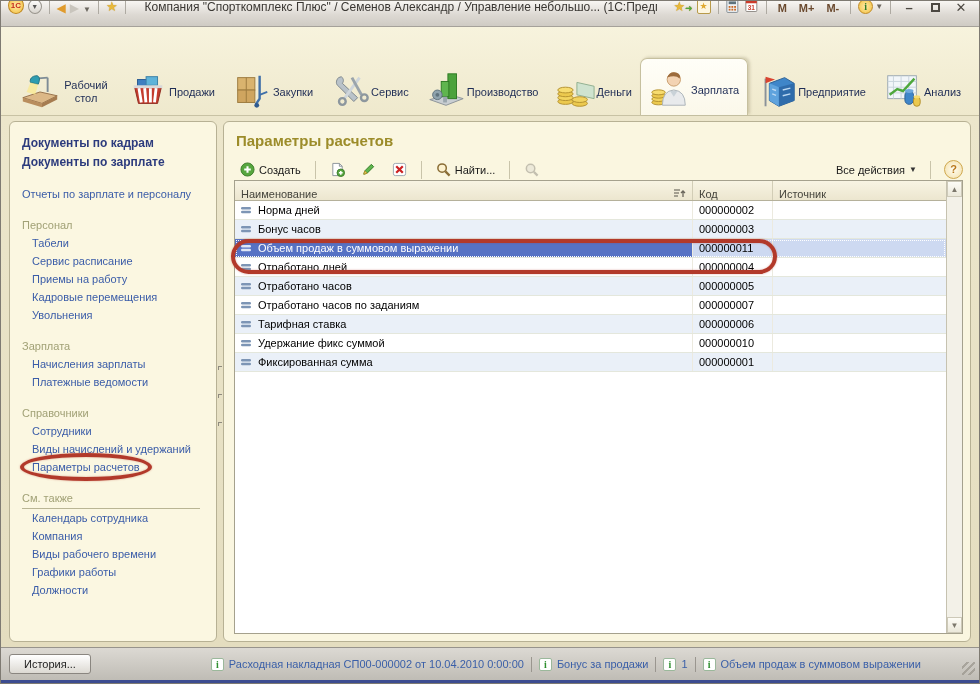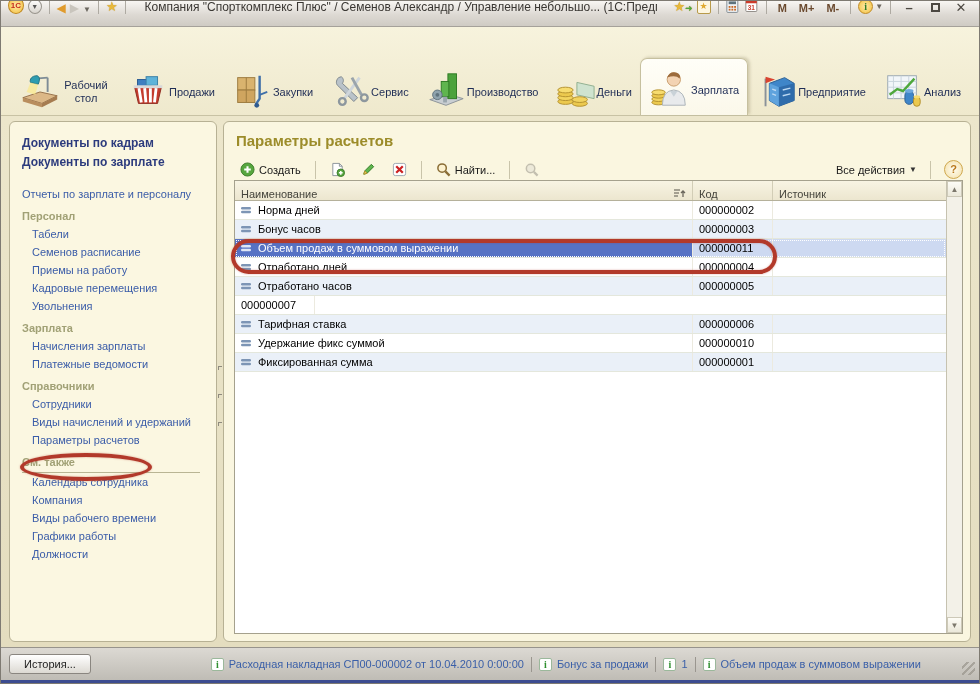--- a/index.html
+++ b/index.html
@@ -33,21 +33,21 @@
 .tab-icon svg{width:42px;height:42px;display:block}
 .tab-label{color:#1e2c55;text-align:center;line-height:1.15;margin-top:2px;white-space:normal}
 .tab.active{background:linear-gradient(#fffef8,#fbf8ea);border:1px solid #c6c09f;border-bottom:none;padding-top:9px;padding-bottom:5px;box-shadow:2px -1px 3px rgba(110,100,60,.25)}
 .tab:nth-child(1) .tab-label{width:50px}
 
 
 .workspace{position:absolute;top:115px;bottom:36px;left:0;right:0;background:linear-gradient(#ece6cb,#e4ddbf)}
 .sidebar{position:absolute;left:8px;top:5px;width:208px;bottom:5px;background:#fbf7e1;border:1px solid #b7b194;border-radius:6px;padding:12px 6px 8px 12px;overflow:hidden}
 .sb-bold{font-size:12px;font-weight:bold;color:#2c3b7d;line-height:19px;cursor:pointer}
 .sb-link{color:#3a5ca8;line-height:18px;margin-top:13px;cursor:pointer}
-.sb-group-title{color:#a1a176;font-weight:bold;line-height:18px;margin-top:4px}
+.sb-group-title{color:#a1a176;font-weight:normal;line-height:18px;margin-top:13px}
 .sb-group-title.ruled{border-bottom:1px solid #b9b594;margin-right:10px;padding-bottom:1px}
 .sb-item{color:#3a5ca8;line-height:18px;margin-left:10px;cursor:pointer}
 .splitter-dots{position:absolute;left:217px;top:250px;width:4px;height:60px;display:flex;flex-direction:column;justify-content:space-between}
 .splitter-dots i{display:block;width:4px;height:4px;border-left:1px solid #8f8b7e;border-top:1px solid #8f8b7e}
 
 .main{position:absolute;left:222px;top:5px;right:8px;bottom:5px;background:#faf6e0;border:1px solid #b7b194;border-radius:6px;padding:8px 7px 7px 10px;display:flex;flex-direction:column}
 .form-title{font-size:15px;font-weight:bold;color:#9c8c2a;margin:2px 0 10px 2px}
 .toolbar{display:flex;align-items:center;gap:4px;margin-bottom:0}
 .tbtn{display:flex;align-items:center;gap:4px;padding:2px 5px;border:1px solid transparent;border-radius:3px;cursor:pointer;color:#1a1a1a}
 .tbtn svg{width:15px;height:15px;display:block}
@@ -301,21 +301,21 @@
       </div>
   </div>
 
   <div class="workspace">
     <div class="sidebar">
         <div class="sb-bold"><span>Документы по кадрам</span></div>
         <div class="sb-bold"><span>Документы по зарплате</span></div>
         <div class="sb-link"><span>Отчеты по зарплате и персоналу</span></div>
         <div class="sb-group-title"><span>Персонал</span></div>
         <div class="sb-item"><span>Табели</span></div>
-        <div class="sb-item"><span>Семенов расписание</span></div>
+        <div class="sb-item"><span>Сервис расписание</span></div>
         <div class="sb-item"><span>Приемы на работу</span></div>
         <div class="sb-item"><span>Кадровые перемещения</span></div>
         <div class="sb-item"><span>Увольнения</span></div>
         <div class="sb-group-title"><span>Зарплата</span></div>
         <div class="sb-item"><span>Начисления зарплаты</span></div>
         <div class="sb-item"><span>Платежные ведомости</span></div>
         <div class="sb-group-title"><span>Справочники</span></div>
         <div class="sb-item"><span>Сотрудники</span></div>
         <div class="sb-item"><span>Виды начислений и удержаний</span></div>
         <div class="sb-item"><span>Параметры расчетов</span></div>
@@ -468,20 +468,29 @@
                       <rect x="1" y="2" width="10" height="2.4" rx="1.2" fill="currentColor"></rect>
                       <rect x="1" y="5.8" width="10" height="2.4" rx="1.2" fill="currentColor"></rect>
                     </svg>
                   </span>
                   <span class="nm">Отработано часов</span>
                 </div>
                 <div class="cell cell-code">000000005</div>
                 <div class="cell cell-source"></div>
               </div>
               <div class="row">
+                <div class="cell cell-name">
+                  <span class="marker">
+                    <svg viewBox="0 0 12 10">
+                      <rect x="1" y="2" width="10" height="2.4" rx="1.2" fill="currentColor"></rect>
+                      <rect x="1" y="5.8" width="10" height="2.4" rx="1.2" fill="currentColor"></rect>
+                    </svg>
+                  </span>
+                  <span class="nm">Отработано часов по заданиям</span>
+                </div>
                 <div class="cell cell-code">000000007</div>
                 <div class="cell cell-source"></div>
               </div>
               <div class="row striped">
                 <div class="cell cell-name">
                   <span class="marker">
                     <svg viewBox="0 0 12 10">
                       <rect x="1" y="2" width="10" height="2.4" rx="1.2" fill="currentColor"></rect>
                       <rect x="1" y="5.8" width="10" height="2.4" rx="1.2" fill="currentColor"></rect>
                     </svg>

